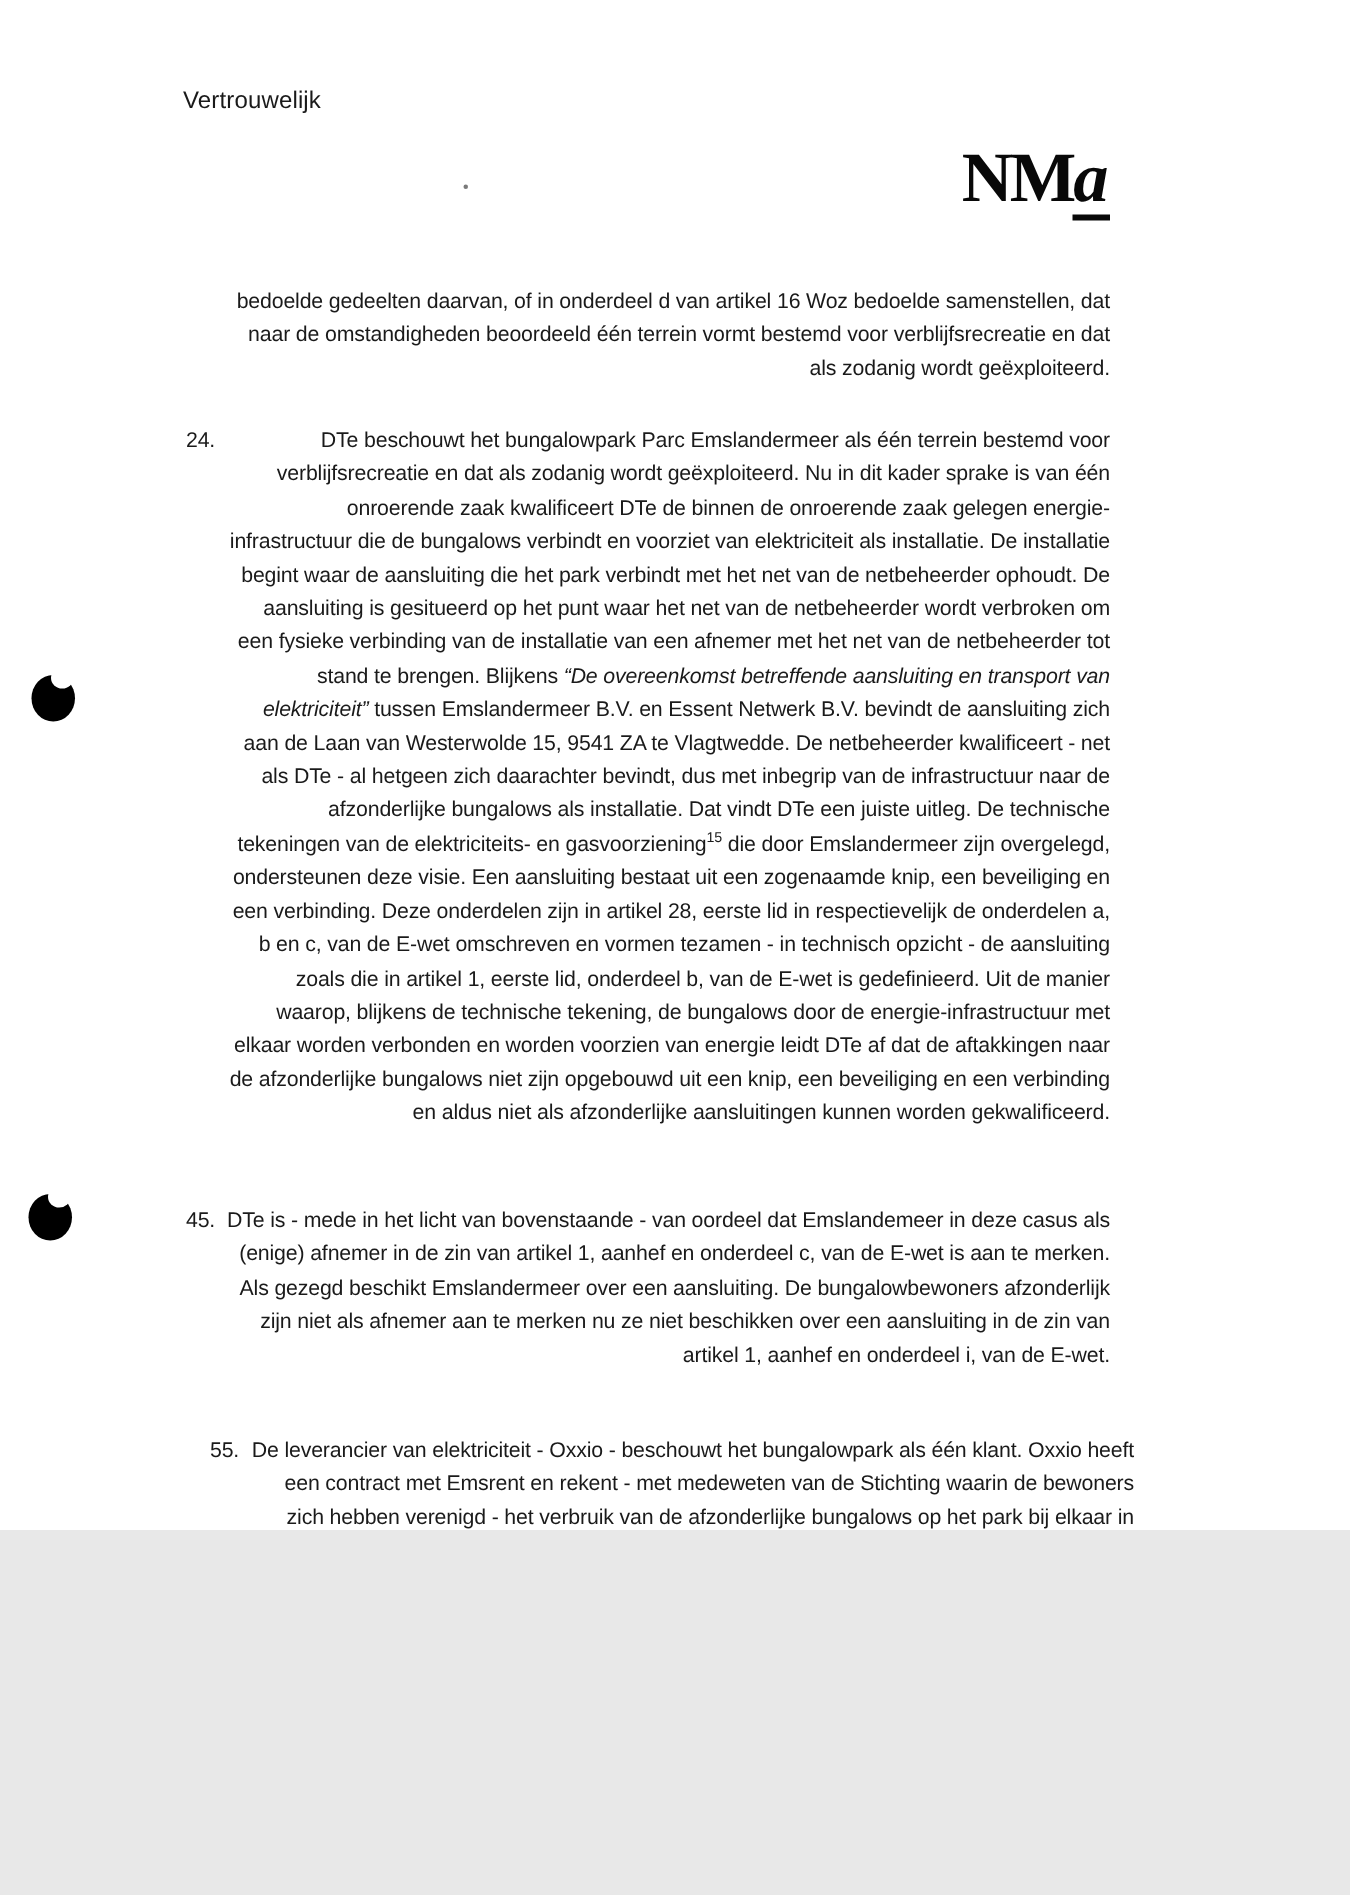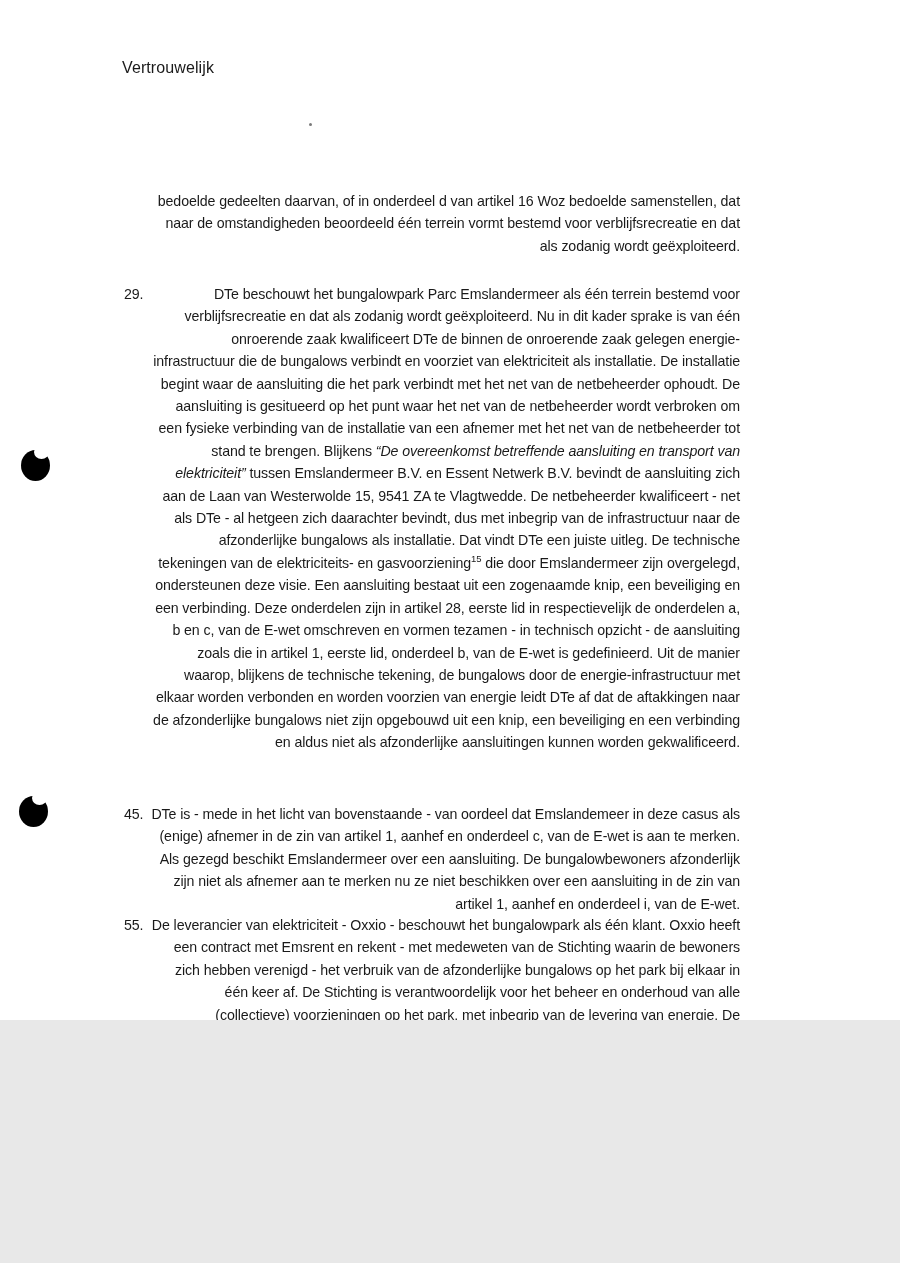--- a/index.html
+++ b/index.html
@@ -12,49 +12,50 @@
   .logo .nm{letter-spacing:-2px;}
   .logo .a{font-style:italic;display:inline-block;border-bottom:4px solid #080808;padding:0 1px 0 1px;margin-left:-1px;}
   .para{position:absolute;left:124px;width:616px;font-size:14.2px;line-height:22.4px;letter-spacing:-0.1px;}
   .para-num{position:absolute;left:0;top:0;}
   .para-text{margin-left:26px;text-align:right;}
   .para-text .seg-i{font-style:italic;}
   .para-text sup,.fn sup{font-size:9.5px;line-height:0;}
   .p-intro{top:190px;}
   .p-53{top:283px;}
   .p-54{top:803px;}
-  .p-55{top:914px;}
+  .p-55{top:956px;margin-left:16px;}
   .fn-rule{position:absolute;left:97px;top:1062px;width:245px;height:2px;background:#4a4a4a;}
   .fn{position:absolute;left:117px;top:1077px;font-size:13.4px;letter-spacing:-0.1px;}
   .pg-num{position:absolute;left:430px;top:1193px;font-size:14px;}
   .ftr-class{position:absolute;right:160px;top:1189px;font-size:16.5px;}
   .blob{position:absolute;width:29px;height:31px;background:#000;border-radius:50%;}
   .blob::after{content:"";position:absolute;width:15px;height:14px;background:#fff;border-radius:50%;top:-5px;right:1px;}
   .blob-a{left:21px;top:450px;}
   .blob-b{left:19px;top:796px;}
   .speck{position:absolute;border-radius:50%;background:#7a7a7a;}
   .speck-1{left:309px;top:123px;width:3px;height:3px;}
   .speck-2{left:208px;top:1146px;width:3px;height:3px;background:#5a5a5a;}
   .edge-bar{position:absolute;left:95px;top:1251px;width:613px;height:11px;background:#0a0a0a;}
 </style>
 </head>
 <body>
 
 <div class="page" style="color: rgb(26, 26, 26);">
 
   <div class="hdr-class">Vertrouwelijk</div>
 
+  <div class="logo"><span class="nm">NM</span><span class="a">a</span></div>
 
   <div class="para p-intro">
     <span class="para-num"></span>
     <div class="para-text"><span>bedoelde gedeelten daarvan, of in onderdeel d van artikel 16 Woz bedoelde samenstellen, dat naar de omstandigheden beoordeeld één terrein vormt bestemd voor verblijfsrecreatie en dat als zodanig wordt geëxploiteerd.</span></div>
   </div>
 
   <div class="para p-53">
-    <span class="para-num">29.</span>
+    <span class="para-num">24.</span>
     <div class="para-text"><span>DTe beschouwt het bungalowpark Parc Emslandermeer als één terrein bestemd voor verblijfsrecreatie en dat als zodanig wordt geëxploiteerd. Nu in dit kader sprake is van één onroerende zaak kwalificeert DTe de binnen de onroerende zaak gelegen energie-infrastructuur die de bungalows verbindt en voorziet van elektriciteit als installatie. De installatie begint waar de aansluiting die het park verbindt met het net van de netbeheerder ophoudt. De aansluiting is gesitueerd op het punt waar het net van de netbeheerder wordt verbroken om een fysieke verbinding van de installatie van een afnemer met het net van de netbeheerder tot stand te brengen. Blijkens </span><span class="seg-i">“De overeenkomst betreffende aansluiting en transport van elektriciteit”</span><span> tussen Emslandermeer B.V. en Essent Netwerk B.V. bevindt de aansluiting zich aan de Laan van Westerwolde 15, 9541 ZA te Vlagtwedde. De netbeheerder kwalificeert - net als DTe - al hetgeen zich daarachter bevindt, dus met inbegrip van de infrastructuur naar de afzonderlijke bungalows als installatie. Dat vindt DTe een juiste uitleg. De technische tekeningen van de elektriciteits- en gasvoorziening</span><sup>15</sup><span> die door Emslandermeer zijn overgelegd, ondersteunen deze visie. Een aansluiting bestaat uit een zogenaamde knip, een beveiliging en een verbinding. Deze onderdelen zijn in artikel 28, eerste lid in respectievelijk de onderdelen a, b en c, van de E-wet omschreven en vormen tezamen - in technisch opzicht - de aansluiting zoals die in artikel 1, eerste lid, onderdeel b, van de E-wet is gedefinieerd. Uit de manier waarop, blijkens de technische tekening, de bungalows door de energie-infrastructuur met elkaar worden verbonden en worden voorzien van energie leidt DTe af dat de aftakkingen naar de afzonderlijke bungalows niet zijn opgebouwd uit een knip, een beveiliging en een verbinding en aldus niet als afzonderlijke aansluitingen kunnen worden gekwalificeerd.</span></div>
   </div>
 
   <div class="para p-54">
     <span class="para-num">45.</span>
     <div class="para-text"><span>DTe is - mede in het licht van bovenstaande - van oordeel dat Emslandemeer in deze casus als (enige) afnemer in de zin van artikel 1, aanhef en onderdeel c, van de E-wet is aan te merken. Als gezegd beschikt Emslandermeer over een aansluiting. De bungalowbewoners afzonderlijk zijn niet als afnemer aan te merken nu ze niet beschikken over een aansluiting in de zin van artikel 1, aanhef en onderdeel i, van de E-wet.</span></div>
   </div>
 
   <div class="para p-55">
     <span class="para-num">55.</span>

